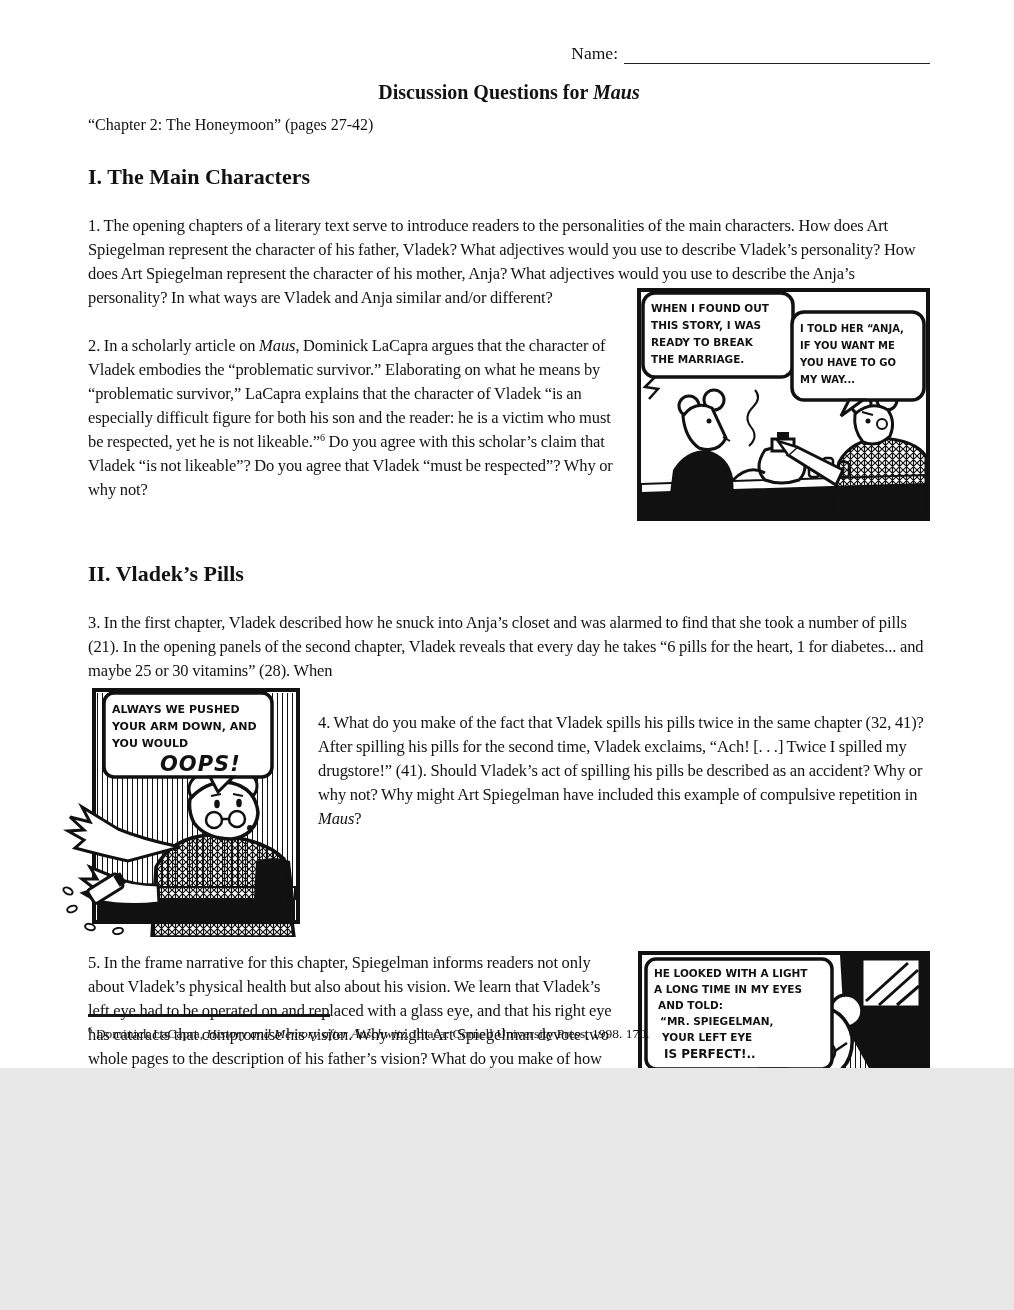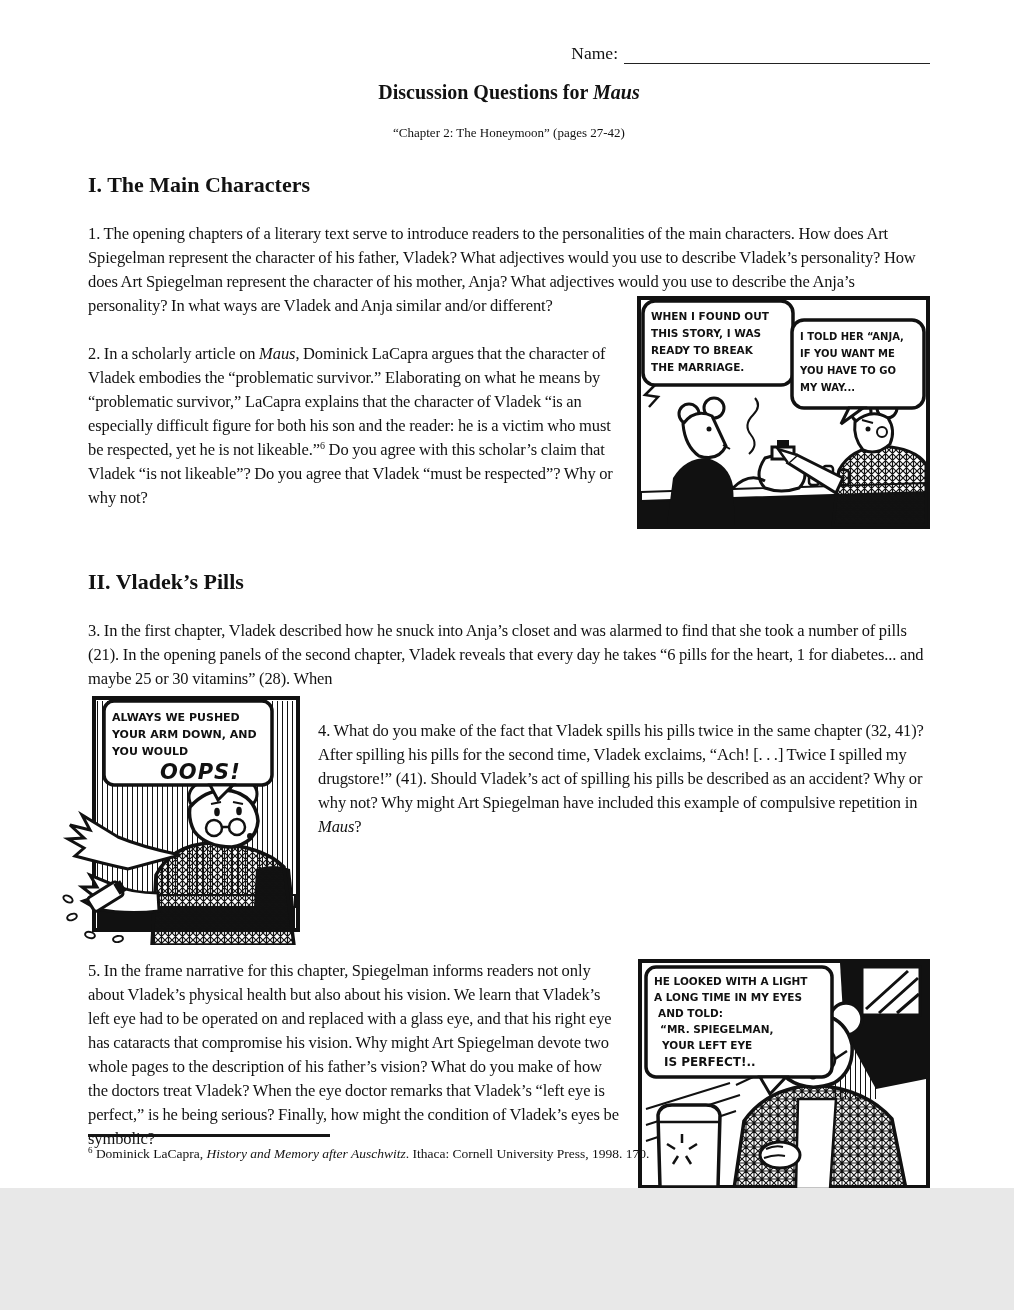--- a/index.html
+++ b/index.html
@@ -1,25 +1,25 @@
 <!DOCTYPE html>
 <html><head>
 <meta charset="utf-8">
 <style>
   html,body{margin:0;padding:0;background:#e8e8e8;}
   .page{
-    width:1014px;height:1188px;background:#ffffff;position:relative;
+    width:1014px;height:1068px;background:#ffffff;position:relative;
     box-sizing:border-box;padding:40px 84px 4px 88px;overflow:hidden;
     font-family:"Liberation Serif","DejaVu Serif",serif;color:#121212;
   }
   .name-row{display:flex;justify-content:flex-end;align-items:flex-end;height:24px;font-size:17.5px;}
   .name-line{display:inline-block;width:306px;height:19px;border-bottom:1.6px solid #222;margin-left:6px;}
   .doc-title{text-align:center;font-size:20px;font-weight:bold;margin-top:14px;line-height:28px;}
   .doc-title em{font-style:italic;}
-  .doc-subtitle{text-align:center;font-size:13px;margin-top:14px;line-height:26px;}
+  .doc-subtitle{text-align:left;font-size:16px;margin-top:6px;line-height:26px;}
   h2.section{font-size:22px;font-weight:bold;margin:28px 0 0 0;line-height:22px;}
   h2.section.second{margin-top:34px;}
   p.q{font-size:16.5px;line-height:24px;margin:24px 0 0 0;word-spacing:-0.4px;letter-spacing:-0.1px;}
   p.q.first{margin-top:26px;}
   .row{display:flow-root;margin-top:0;}
   .row-q2{margin-top:24px;}
   .row-q5{margin-top:8px;}
   .row p.q{margin-top:0;}
   .row p.q.follow{margin-top:28px;}
   .panel{background:#fff;}

